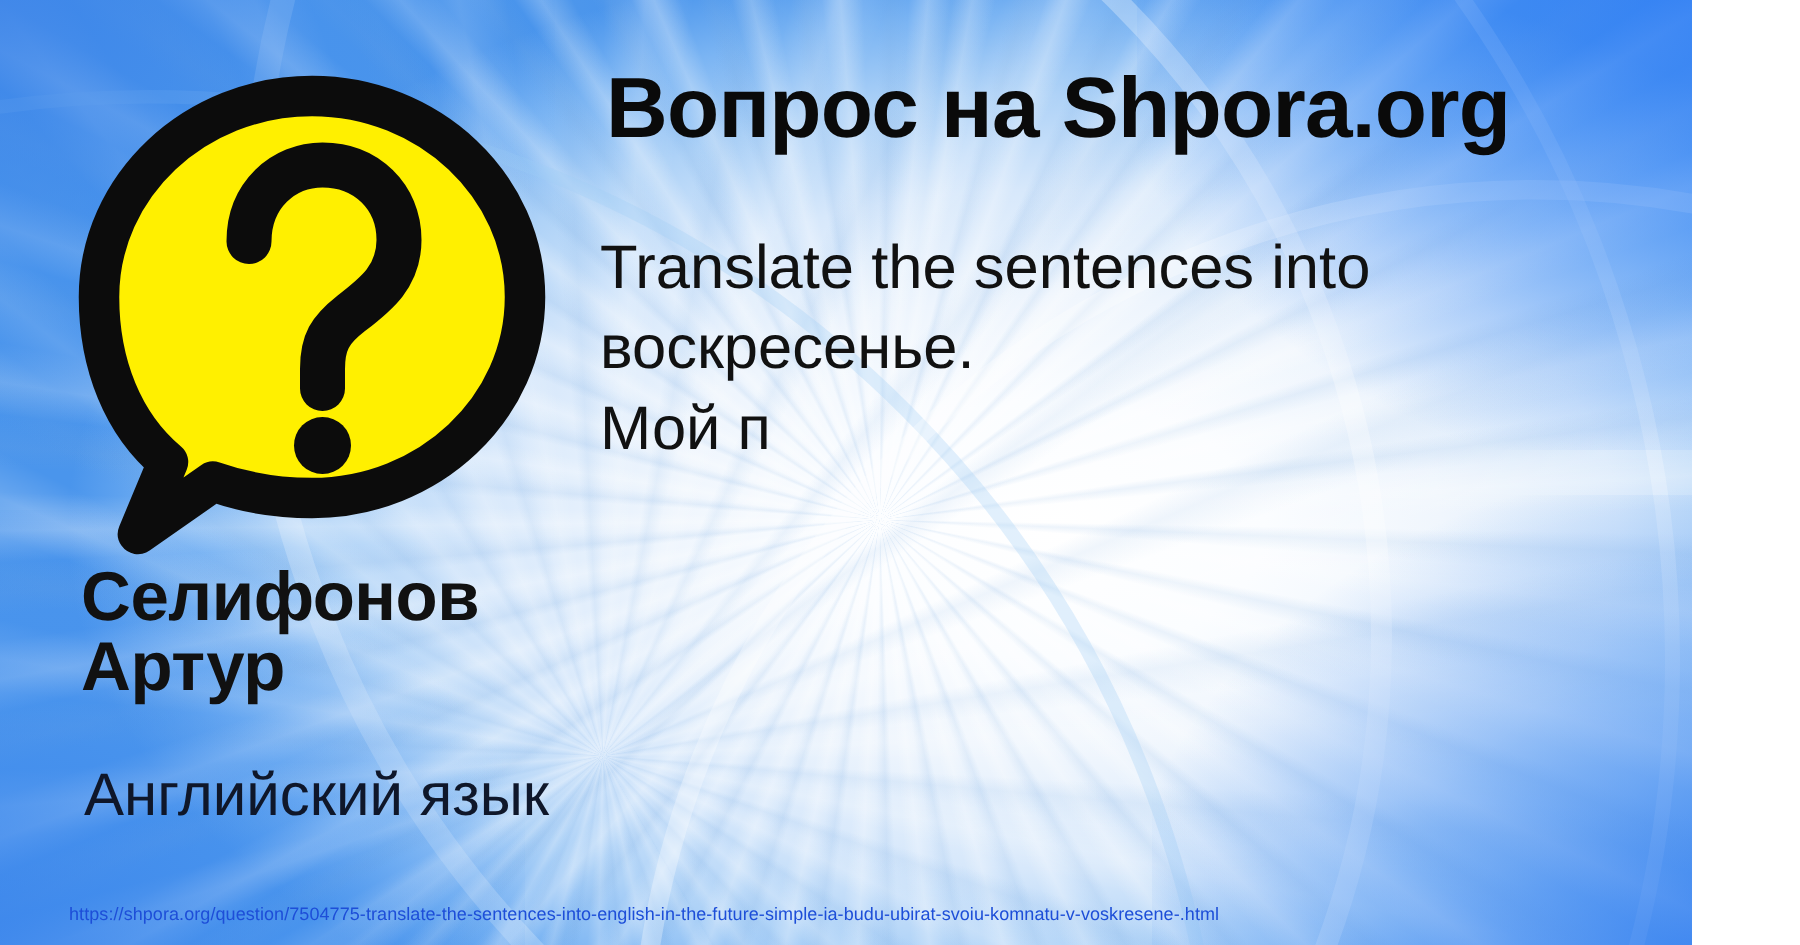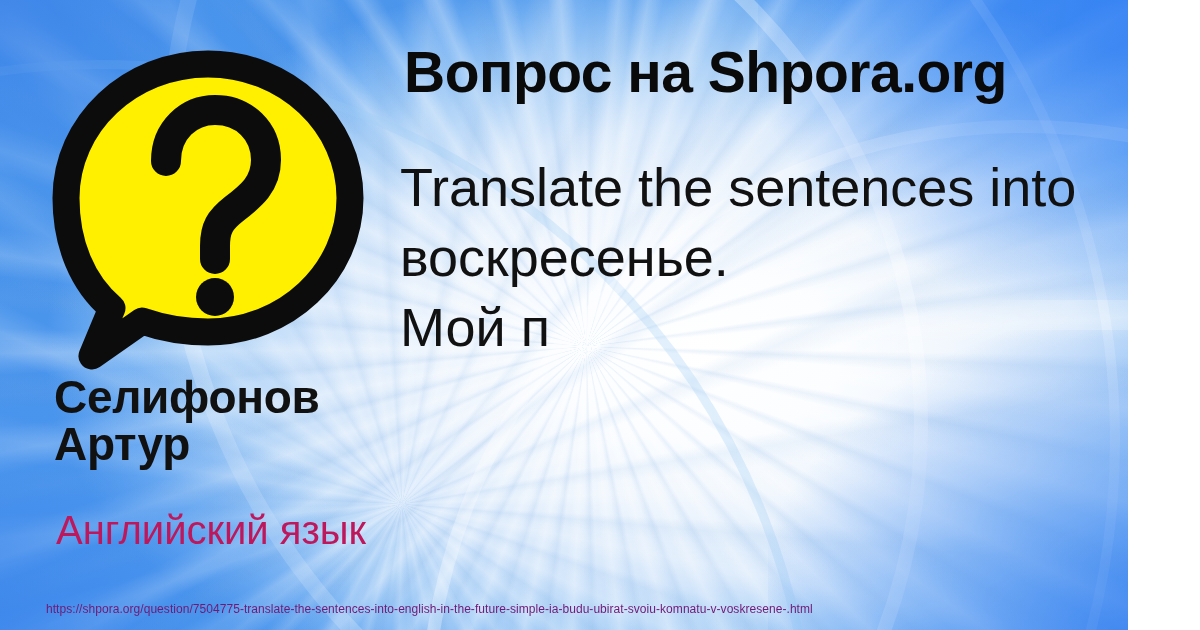--- a/index.html
+++ b/index.html
@@ -123,21 +123,21 @@
     letter-spacing: -0.5px;
     line-height: 1.06;
     white-space: nowrap;
   }
 
   .question-body {
     position: absolute;
     left: 400px;
     top: 152px;
     width: 800px;
-    font-size: 54px;
+    font-size: 41px;
     font-weight: normal;
     color: #111111;
     line-height: 1.30;
     white-space: nowrap;
   }
   .question-body .qline { display: block; }
 
   
   .author {
     position: absolute;
@@ -151,32 +151,32 @@
     letter-spacing: -0.3px;
   }
   .author .aline { display: block; white-space: nowrap; }
 
   .subject {
     position: absolute;
     left: 56px;
     top: 508px;
     font-size: 40px;
     font-weight: normal;
-    color: #be185d;
+    color: #0f172a;
     white-space: nowrap;
   }
 
   
   .url-bar {
     position: absolute;
     left: 46px;
     bottom: 14px;
     right: 20px;
     font-size: 12px;
-    color: #701a75;
+    color: #1d4ed8;
     letter-spacing: 0.05px;
     white-space: nowrap;
     overflow: hidden;
   }
 </style>
 </head>
 <body>
 
 <div id="card">
 

